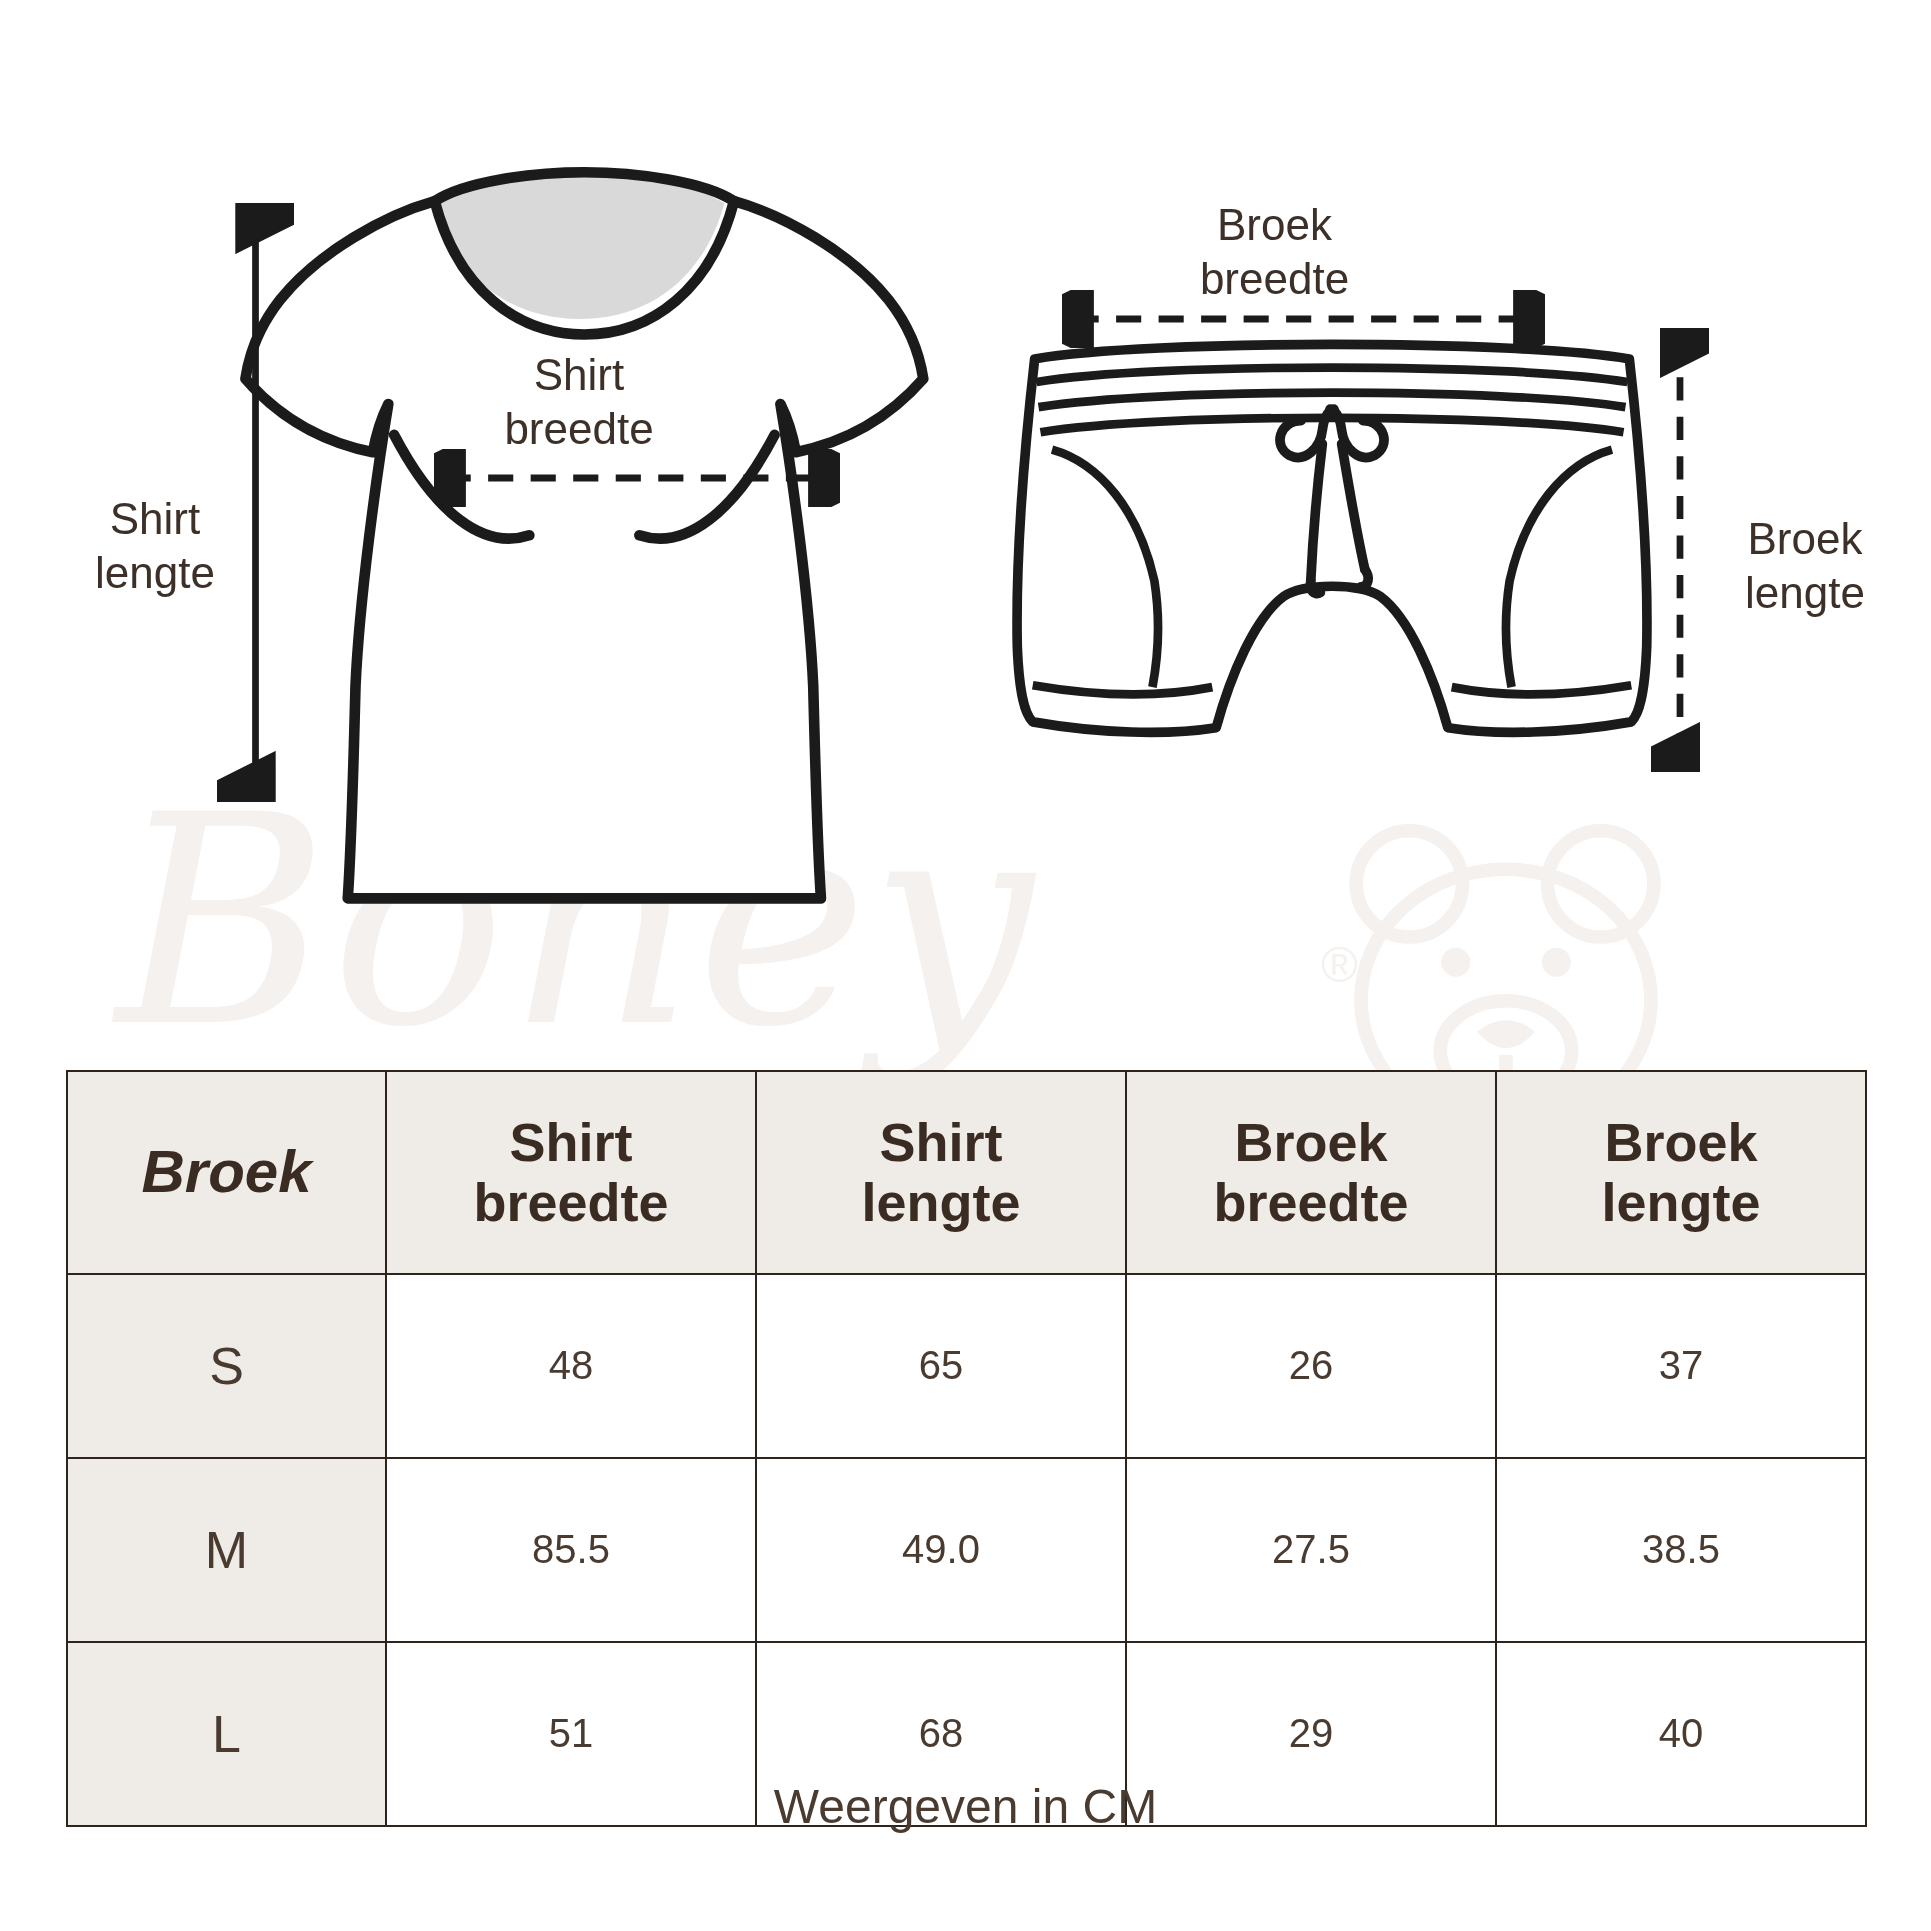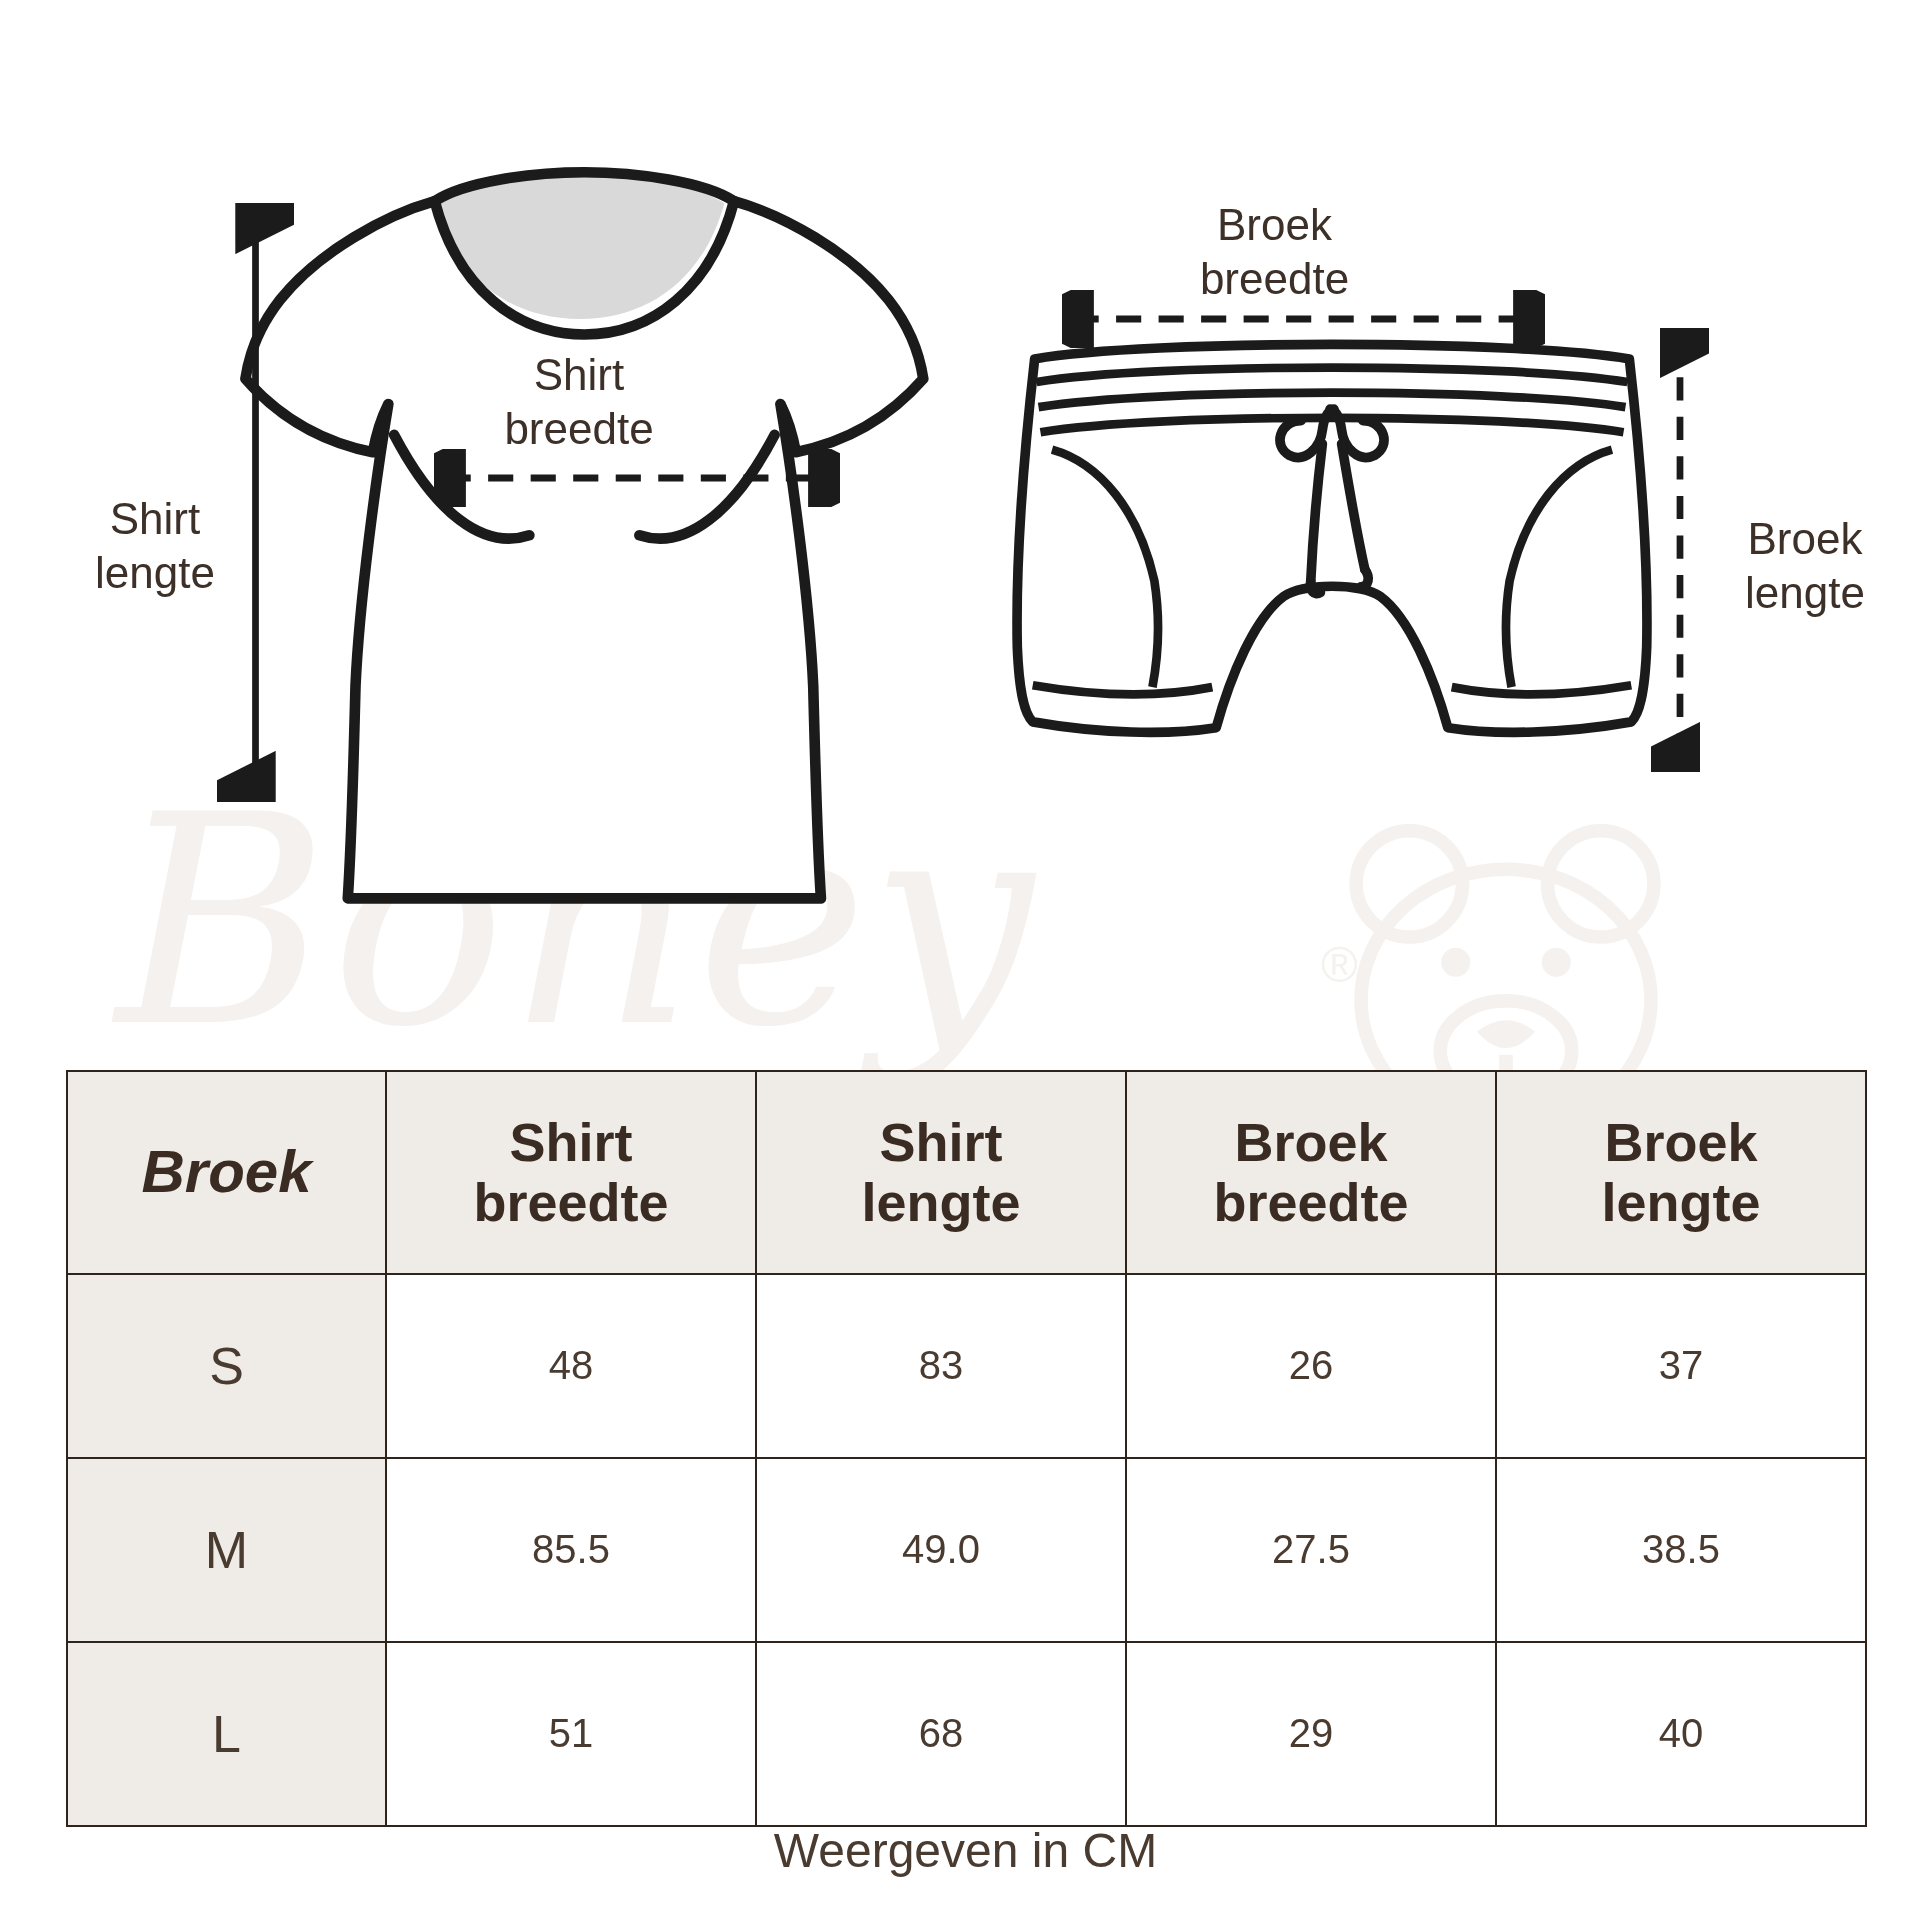--- a/index.html
+++ b/index.html
@@ -116,21 +116,21 @@
   }
   #size-table col.c1 { width: 319px; }
   #size-table col.c2 { width: 370px; }
   #size-table col.c3 { width: 370px; }
   #size-table col.c4 { width: 370px; }
   #size-table col.c5 { width: 370px; }
 
   #footer-note {
     position: absolute;
     left: 0;
-    top: 1823px;
+    top: 1779px;
     width: 1931px;
     text-align: center;
     font-size: 48px;
     color: #4a3b31;
     z-index: 3;
   }
 </style>
 </head>
 <body>
 
@@ -303,21 +303,21 @@
       <th>
         <span>Broek</span><br>
         <span>lengte</span>
       </th>
     </tr>
   </thead>
   <tbody>
     <tr>
       <td class="size-cell">S</td>
       <td>48</td>
-      <td>83</td>
+      <td>65</td>
       <td>26</td>
       <td>37</td>
     </tr>
     <tr>
       <td class="size-cell">M</td>
       <td>85.5</td>
       <td>49.0</td>
       <td>27.5</td>
       <td>38.5</td>
     </tr>

